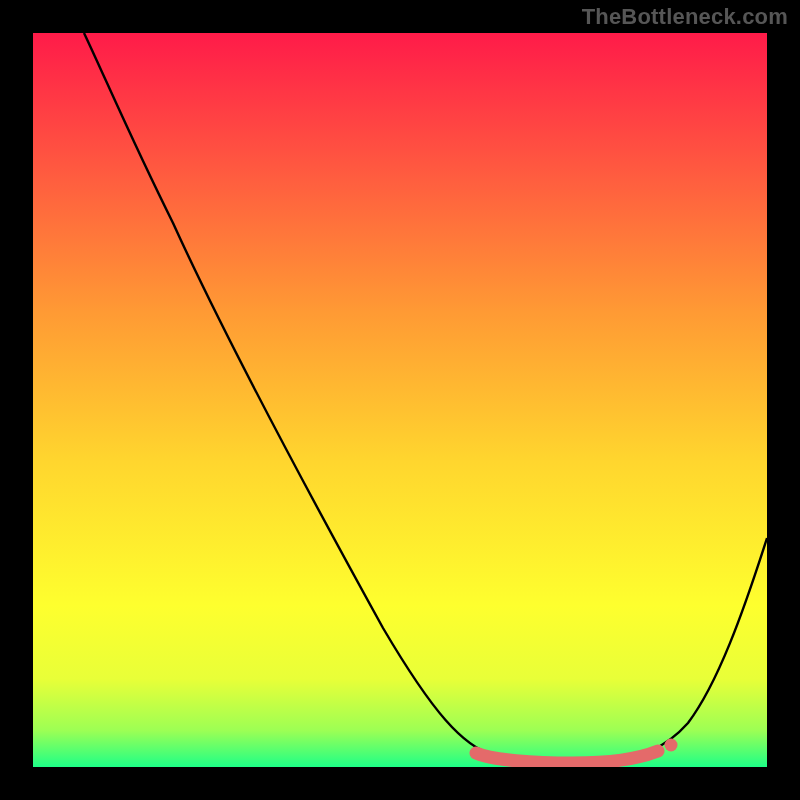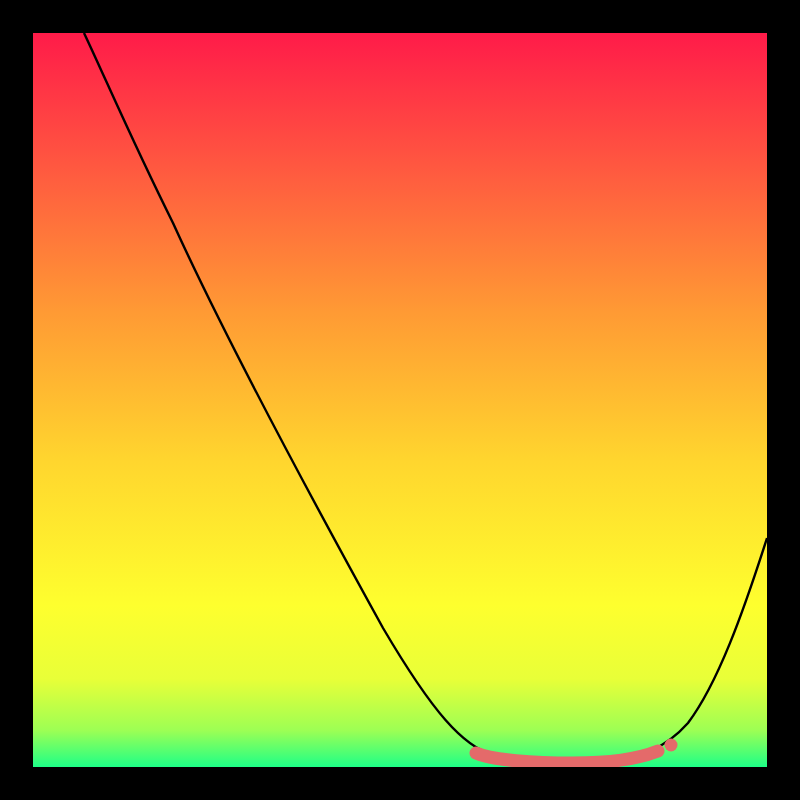--- a/index.html
+++ b/index.html
@@ -58,20 +58,21 @@
     stroke-linejoin: round;
   }
   .dot {
     fill: #e46a6a;
   }
 </style>
 </head>
 <body>
 
 <div class="frame">
+  <div class="attribution">TheBottleneck.com</div>
 
   <div class="plot">
     <svg class="curve" viewBox="0 0 734 734" preserveAspectRatio="none">
 
       <path class="curve-path" d="M 51 0
                C 70 40, 100 110, 140 190
                C 190 300, 270 450, 350 595
                C 400 680, 430 713, 460 722
                C 490 730, 530 731, 570 729
                C 605 726, 632 716, 655 690

